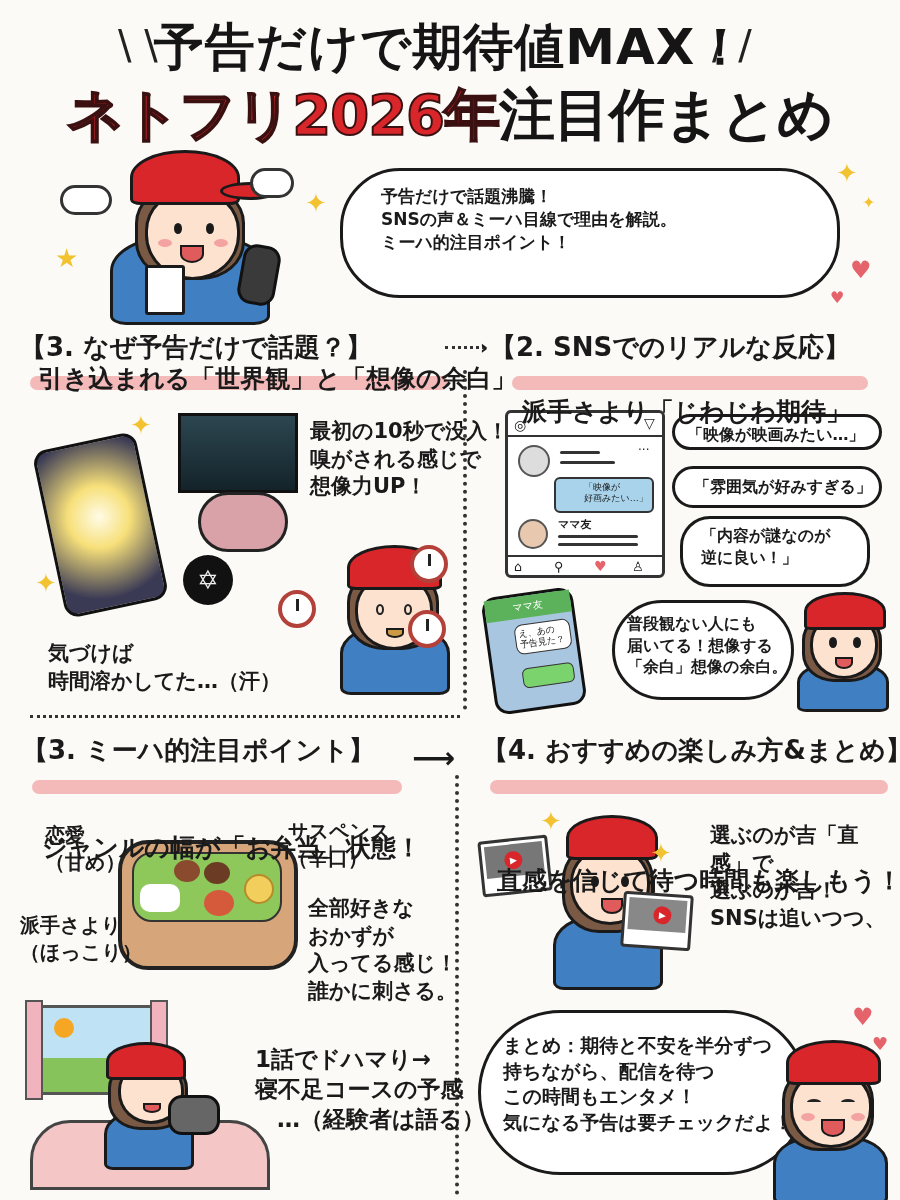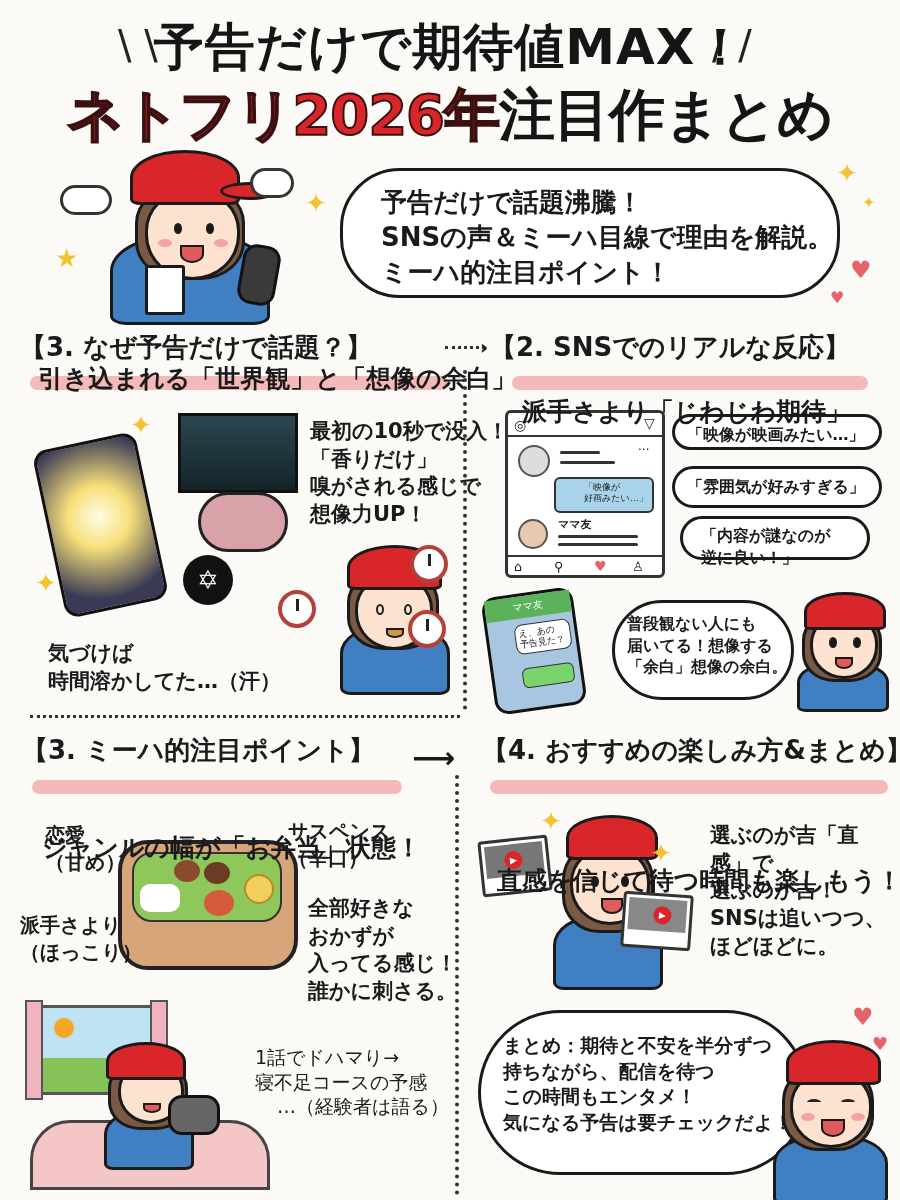--- a/index.html
+++ b/index.html
@@ -12,21 +12,21 @@
   .title2 .blk { color: #151515; }
   .slash { font-size: 40px; color: #222; top: 22px; font-weight: 400; }
   .bubble { border: 3px solid #1a1a1a; background: #fff; border-radius: 60px; }
   .bubble-text { font-weight: 700; line-height: 1.35; }
   .head { font-weight: 800; font-size: 26px; white-space: nowrap; }
   .sub { font-weight: 800; font-size: 25px; white-space: nowrap; position: relative; z-index: 1; }
   .underline { height: 14px; background: #f2a9a9; border-radius: 8px; opacity: 0.8; }
   .vdots { border-left: 4px dotted #333; width: 0; }
   .hdots { border-top: 3px dotted #333; height: 0; }
   .note { font-weight: 700; font-size: 21px; line-height: 1.32; }
-  .note-s { font-weight: 400; font-size: 19px; line-height: 1.3; }
+  .note-s { font-weight: 700; font-size: 23px; line-height: 1.3; }
   .cap { font-weight: 700; font-size: 20px; line-height: 1.35; text-align: left; }
   
   .char { position: absolute; }
   .cap-hat { position: absolute; background: #d8262b; border: 3px solid #1a1a1a; border-radius: 50% 50% 10% 10%; }
   .face { position: absolute; background: #fde3cf; border: 3px solid #1a1a1a; border-radius: 45% 45% 50% 50%; }
   .hair { position: absolute; background: #7a5a45; border: 3px solid #1a1a1a; border-radius: 40%; }
   .hood { position: absolute; background: #3f7fc2; border: 3px solid #1a1a1a; border-radius: 40% 40% 10% 10%; }
   .eye { position: absolute; width: 8px; height: 11px; background: #1a1a1a; border-radius: 50%; }
   .blush { position: absolute; width: 14px; height: 8px; background: #f4a3a3; border-radius: 50%; }
   .mouth { position: absolute; background: #e05b5b; border: 2px solid #1a1a1a; border-radius: 0 0 50% 50%; }
@@ -62,21 +62,21 @@
   <div class="cap-hat" style="left:130px; top:32px; width:60px; height:18px; border-radius:50%;"></div>
   <div style="position:absolute; left:55px; top:115px; width:40px; height:50px; background:#fff; border:3px solid #1a1a1a; border-radius:3px;"></div>
   <div class="phone" style="left:150px; top:95px; width:38px; height:60px; transform:rotate(10deg);"></div>
 </div>
 <div class="star" style="left:55px; top:245px;">★</div>
 <div class="star" style="left:305px; top:190px;">✦</div>
 <div class="abs" style="left:60px; top:185px; width:52px; height:30px; background:#fff; border:3px solid #333; border-radius:20px;"></div>
 <div class="abs" style="left:250px; top:168px; width:44px; height:30px; background:#fff; border:3px solid #333; border-radius:20px;"></div>
 
 <div class="abs bubble" style="left:340px; top:168px; width:500px; height:130px;">
-  <div class="bubble-text" style="padding:14px 0 0 38px; font-size:26px;">
+  <div class="bubble-text" style="padding:14px 0 0 38px; font-size:17px;">
     <div>予告だけで話題沸騰！</div>
     <div>SNSの声＆ミーハ目線で理由を解説。</div>
     <div>ミーハ的注目ポイント！</div>
   </div>
 </div>
 <div class="star" style="left:836px; top:160px;">✦</div>
 <div class="star" style="left:862px; top:195px; font-size:16px;">✦</div>
 <div class="heart" style="left:850px; top:258px;">♥</div>
 <div class="heart" style="left:830px; top:290px; font-size:16px;">♥</div>
 
@@ -86,21 +86,20 @@
 
 <div class="phone abs" style="left:48px; top:440px; width:105px; height:170px; transform:rotate(-12deg); background:radial-gradient(circle at 50% 45%, #fffbe6 0%, #f7e07a 30%, #3a3a55 80%);"></div>
 <div class="abs" style="left:178px; top:413px; width:120px; height:80px; background:linear-gradient(180deg,#2c4650,#14232a); border:3px solid #111;"></div>
 <div class="abs" style="left:198px; top:492px; width:90px; height:60px; background:#d9a2a8; border:3px solid #222; border-radius:30px;"></div>
 <div class="abs" style="left:183px; top:555px; width:50px; height:50px; background:#111; border-radius:50%; color:#eee; text-align:center; line-height:50px; font-size:26px;">✡</div>
 <div class="star" style="left:130px; top:412px;">✦</div>
 <div class="star" style="left:35px; top:570px;">✦</div>
 
 <div class="abs note" style="left:310px; top:418px;">
   <div>最初の10秒で没入！</div>
-  <div>「香りだけ」</div>
   <div>嗅がされる感じで</div>
   <div>想像力UP！</div>
 </div>
 
 <div class="char" style="left:325px; top:545px; width:140px; height:150px;">
   <div class="hood" style="left:15px; top:80px; width:110px; height:70px;"></div>
   <div class="hair" style="left:22px; top:25px; width:92px; height:80px;"></div>
   <div class="face" style="left:30px; top:30px; width:78px; height:75px;">
     <div class="eye" style="left:18px; top:26px; background:none; border:2px solid #222;"></div>
     <div class="eye" style="left:46px; top:26px; background:none; border:2px solid #222;"></div>
@@ -145,24 +144,24 @@
   <div class="abs" style="left:0; top:142px; width:154px; height:2px; background:#333;"></div>
   <div class="abs" style="left:6px; top:146px; font-size:13px;">⌂</div>
   <div class="abs" style="left:46px; top:146px; font-size:13px;">⚲</div>
   <div class="abs" style="left:86px; top:145px; font-size:14px; color:#e5636b;">♥</div>
   <div class="abs" style="left:124px; top:146px; font-size:13px;">♙</div>
 </div>
 
 <div class="abs bubble" style="left:672px; top:414px; width:210px; height:36px; border-radius:24px;">
   <div class="bubble-text" style="padding:7px 0 0 12px; font-size:16px;">「映像が映画みたい…」</div>
 </div>
-<div class="abs bubble" style="left:672px; top:466px; width:210px; height:42px; border-radius:24px;">
+<div class="abs bubble" style="left:672px; top:466px; width:210px; height:42px; border-radius:24px;text-align:center;">
   <div class="bubble-text" style="padding:7px 0 0 12px; font-size:16px;">「雰囲気が好みすぎる」</div>
 </div>
-<div class="abs bubble" style="left:680px; top:516px; width:190px; height:44px; border-radius:30px;">
+<div class="abs bubble" style="left:680px; top:516px; width:190px; height:71px; border-radius:30px;">
   <div class="bubble-text" style="padding:6px 0 0 18px; font-size:16px; white-space:pre-line;">「内容が謎なのが
 逆に良い！」</div>
 </div>
 
 <div class="phone abs" style="left:488px; top:592px; width:92px; height:118px; transform:rotate(-8deg); background:#a9c6e0;">
   <div style="position:absolute; left:0; top:0; width:100%; height:22px; background:#5bb25b; color:#fff; font-size:10px; text-align:center; line-height:22px;">ママ友</div>
   <div style="position:absolute; left:26px; top:28px; width:56px; background:#fff; border:1px solid #333; border-radius:8px; font-size:9px; padding:3px; line-height:1.2;">
     <div>え、あの</div>
     <div>予告見た？</div>
   </div>
@@ -267,21 +266,20 @@
   <div style="position:absolute; left:3px; top:3px; width:58px; height:32px; background:#888;"></div>
   <div style="position:absolute; left:28px; top:10px; width:18px; height:18px; background:#d8262b; border-radius:50%; color:#fff; font-size:9px; text-align:center; line-height:18px;">▶</div>
 </div>
 <div class="star" style="left:540px; top:808px;">✦</div>
 <div class="star" style="left:650px; top:840px;">✦</div>
 
 <div class="abs note" style="left:710px; top:822px;">
   <div>選ぶのが吉「直感」で</div>
   <div>選ぶのが吉！</div>
   <div>SNSは追いつつ、</div>
-  <div>ほどほどに。</div>
 </div>
 
 <div class="abs bubble" style="left:478px; top:1010px; width:330px; height:165px; border-radius:90px;">
   <div class="bubble-text" style="padding:20px 0 0 22px; font-size:19px;">
     <div>まとめ：期待と不安を半分ずつ</div>
     <div>持ちながら、配信を待つ</div>
     <div>この時間もエンタメ！</div>
     <div>気になる予告は要チェックだよ！</div>
   </div>
 </div>

